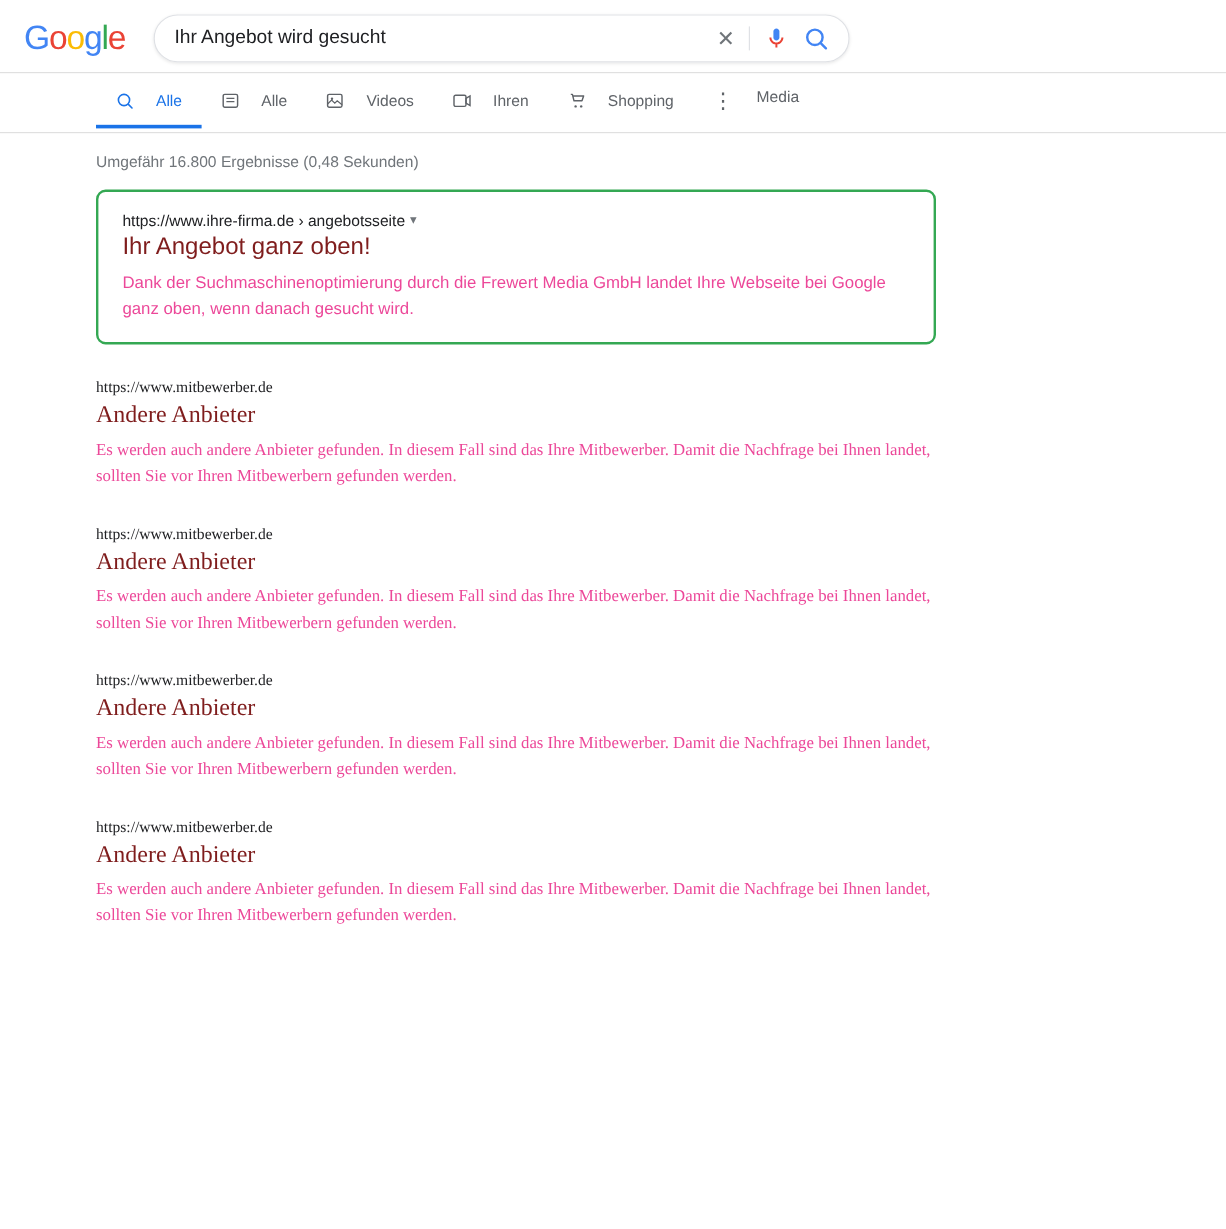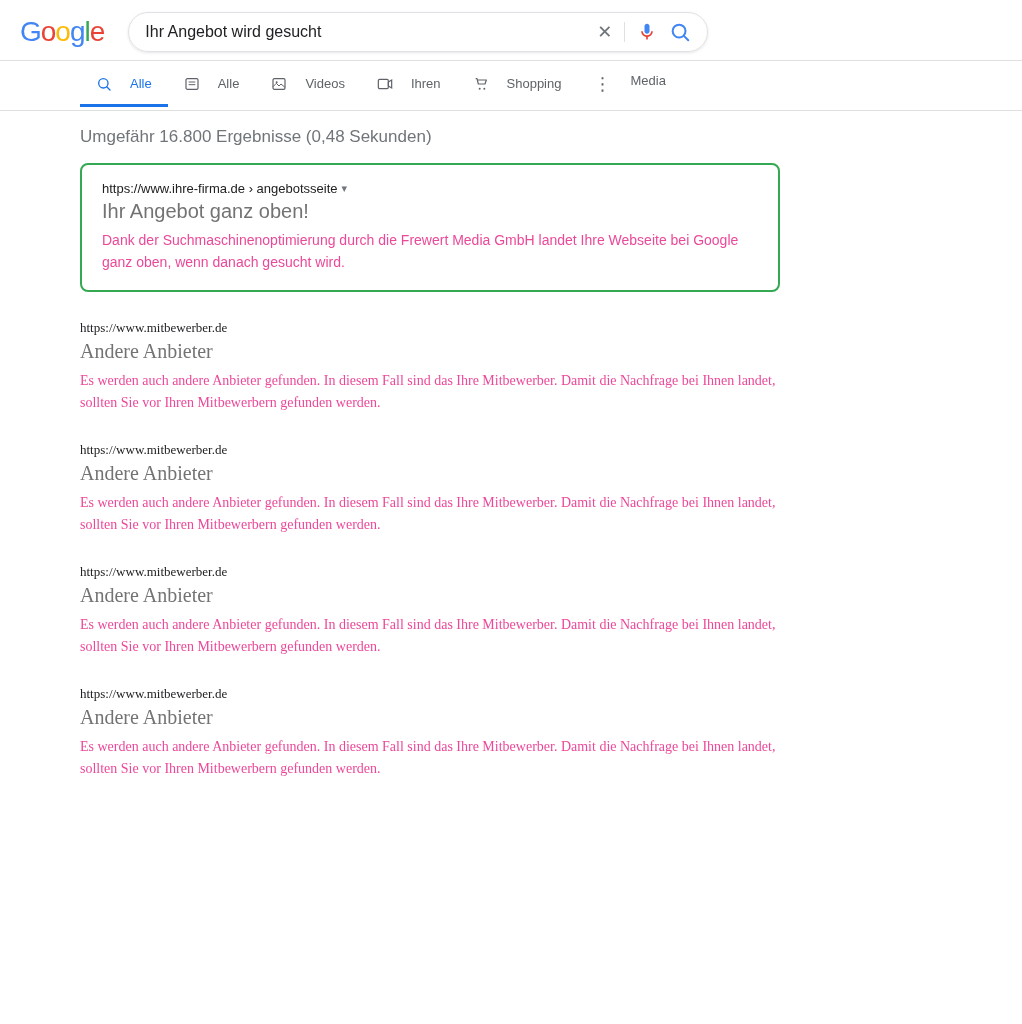--- a/index.html
+++ b/index.html
@@ -100,21 +100,21 @@
     }
 
     
     .results-area {
       padding: 12px 80px 20px 80px;
       max-width: 860px;
     }
 
     .results-count {
       color: #70757a;
-      font-size: 17px;
+      font-size: 13px;
       margin-bottom: 16px;
       padding-top: 4px;
     }
 
     
     .featured-result {
       border: 2px solid #34A853;
       border-radius: 8px;
       padding: 16px 20px;
       margin-bottom: 28px;
@@ -133,21 +133,21 @@
       display: flex;
       align-items: center;
       gap: 4px;
     }
     .result-url .arrow {
       color: #70757a;
       font-size: 11px;
     }
     .result-title {
       font-size: 20px;
-      color: #737373;
+      color: #7f1d1d;
       text-decoration: none;
       cursor: pointer;
       margin-bottom: 6px;
       display: block;
       line-height: 1.3;
     }
     .result-snippet {
       font-size: 14px;
       color: #ec4899;
       line-height: 1.57;

